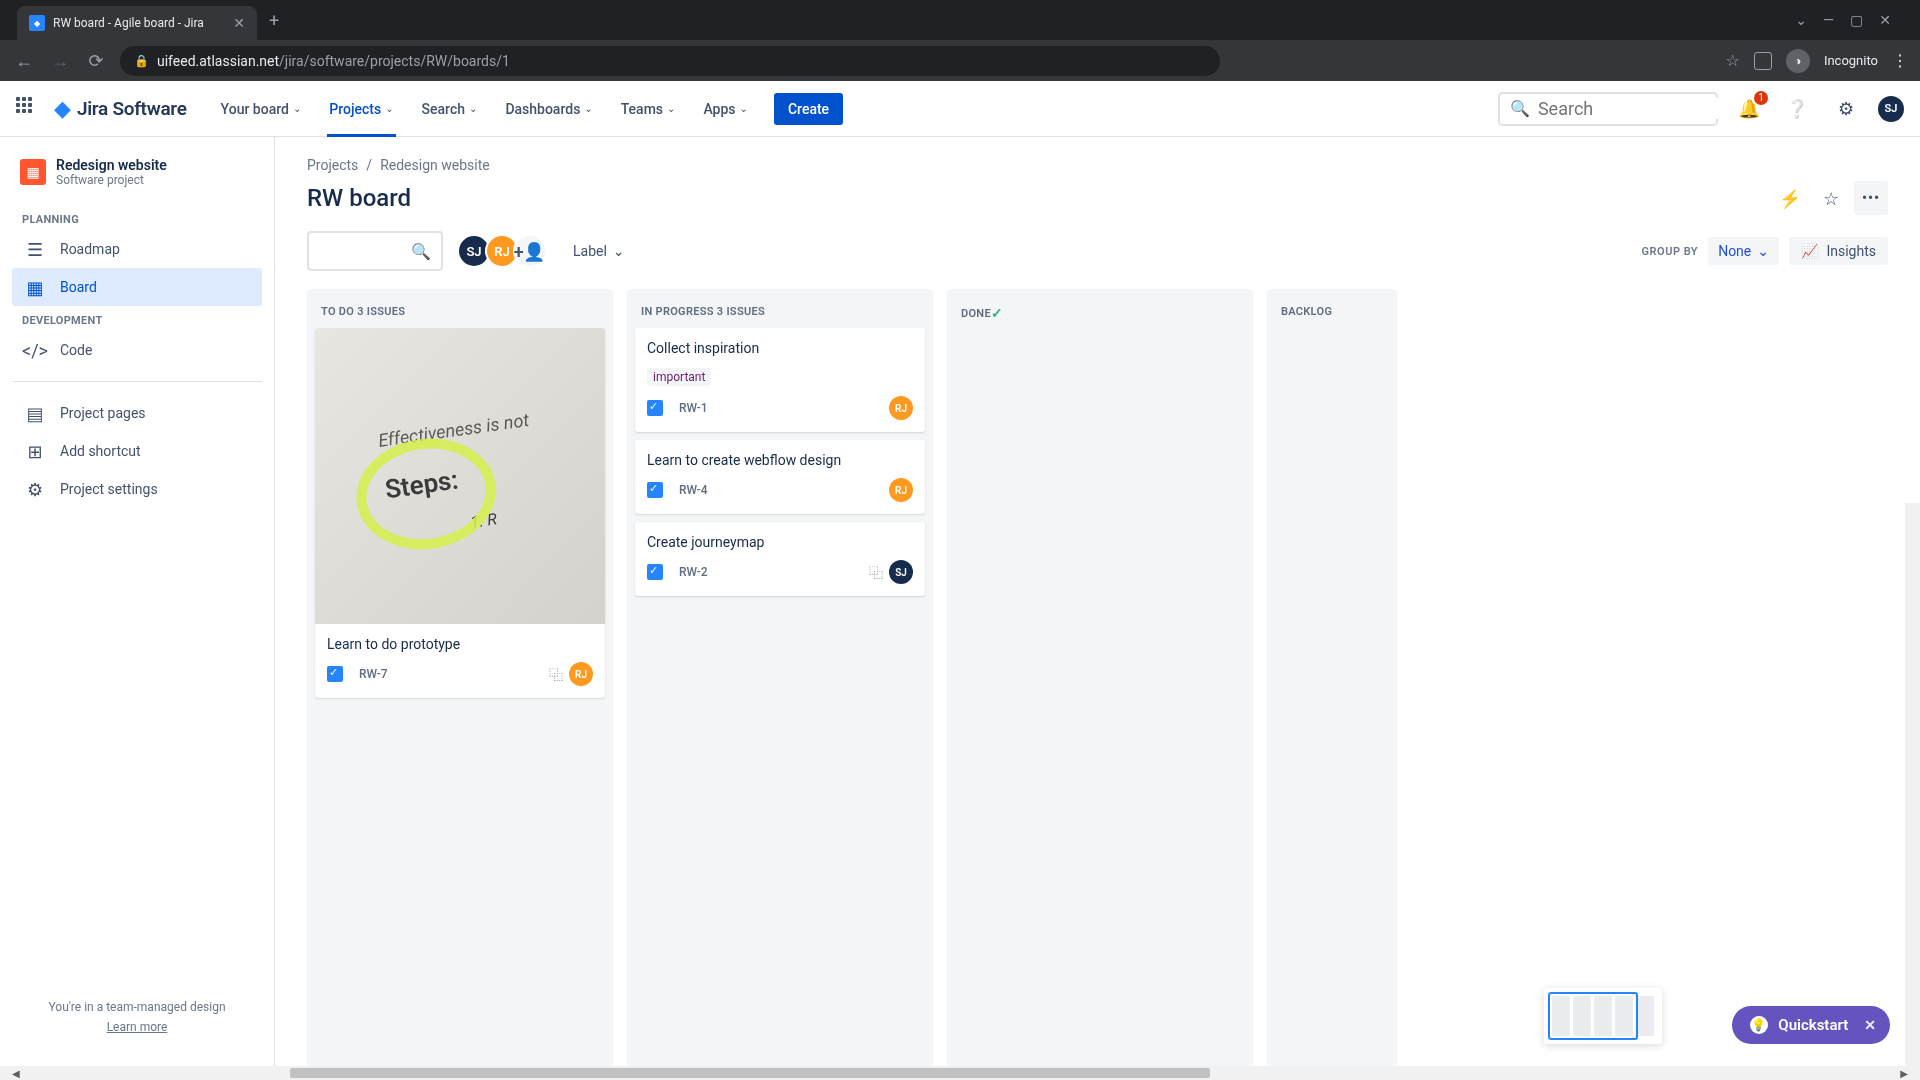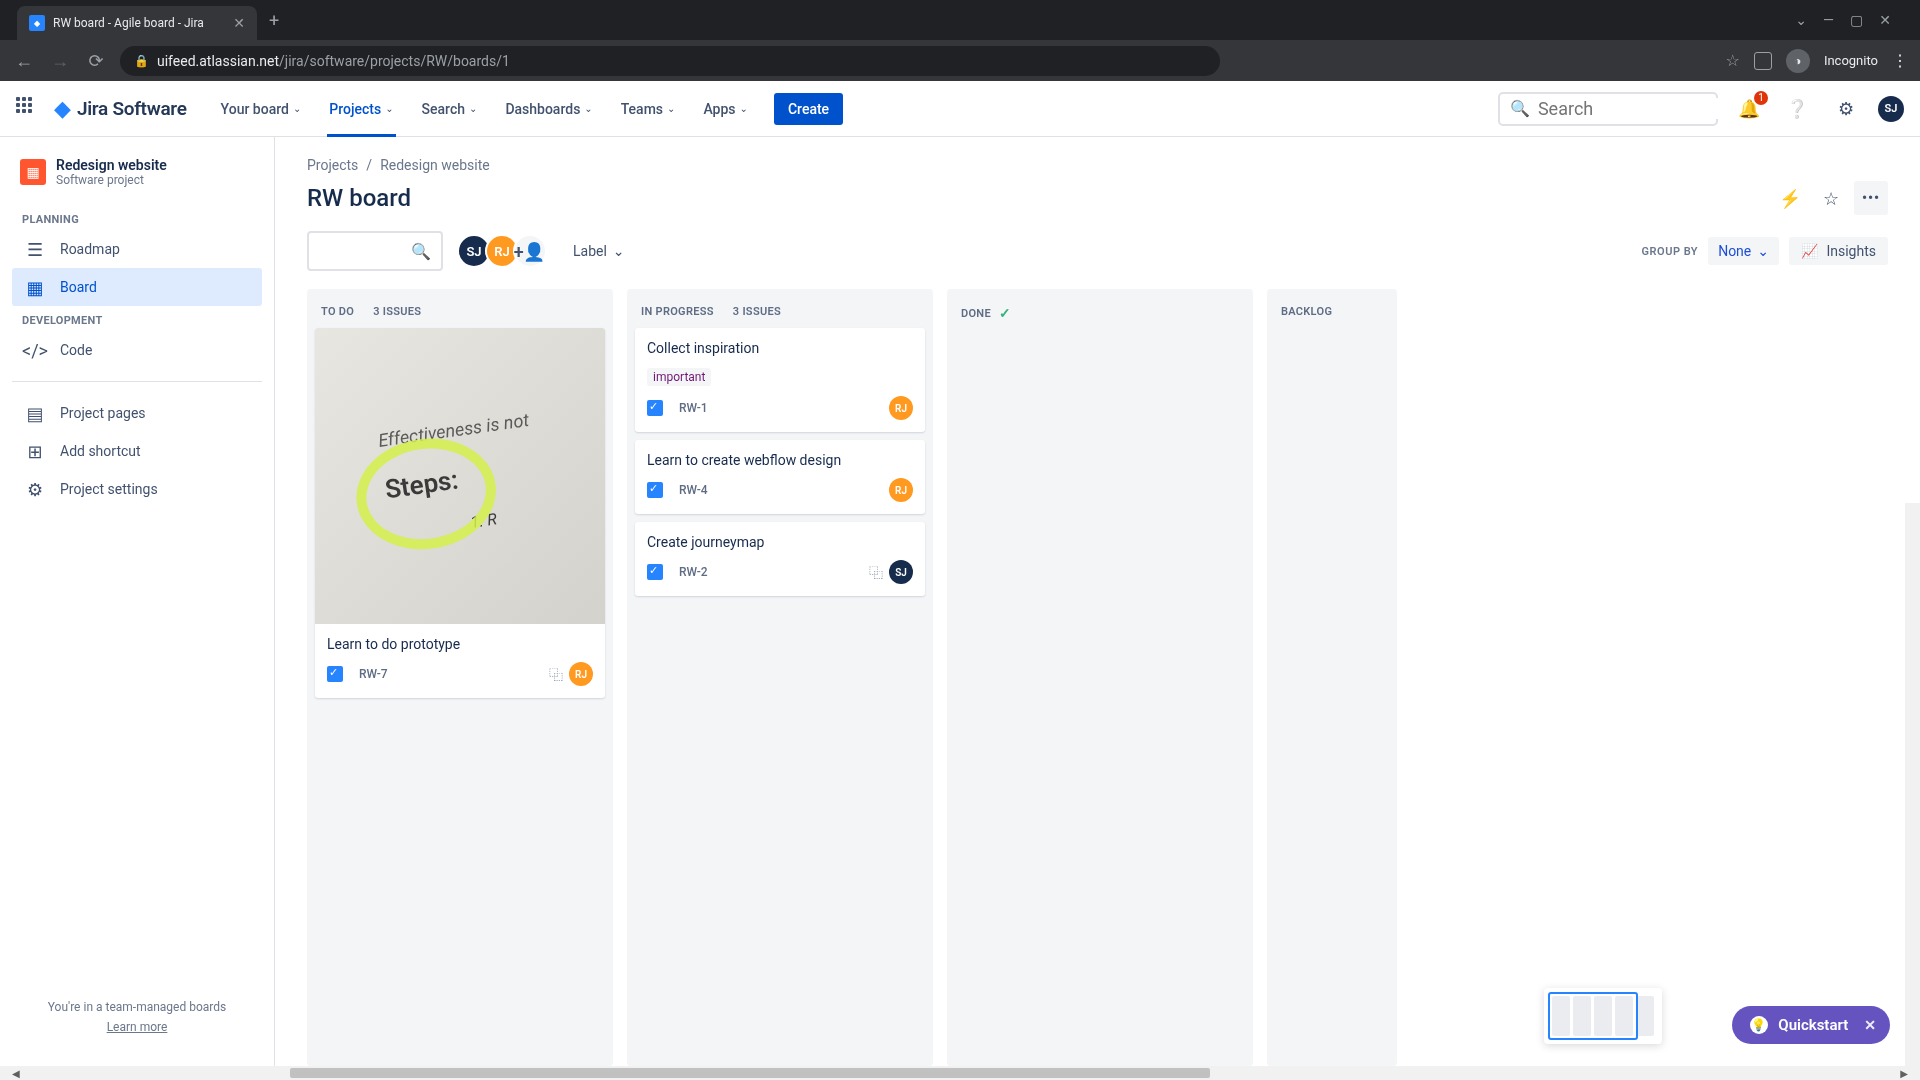--- a/index.html
+++ b/index.html
@@ -88,21 +88,21 @@
 .toolbar-right { margin-left: auto; display: flex; align-items: center; gap: 10px; }
 .group-by-label { font-size: 11px; font-weight: 600; color: #6b778c; letter-spacing: 0.5px; }
 .group-by-btn { background: #f4f5f7; border-radius: 3px; padding: 6px 10px; display: flex; align-items: center; gap: 6px; font-size: 14px; color: #1d4ed8; cursor: pointer; }
 .insights-btn { background: #f4f5f7; border-radius: 3px; padding: 6px 12px; display: flex; align-items: center; gap: 8px; font-size: 14px; color: #42526e; cursor: pointer; }
 
 
 .board-scroll { flex: 1; overflow-x: auto; overflow-y: hidden; }
 .board-columns { display: flex; gap: 14px; height: 100%; min-width: 1340px; }
 .column { background: #f4f5f7; border-radius: 4px; width: 306px; flex-shrink: 0; padding: 12px 6px; display: flex; flex-direction: column; }
 .column.narrow { width: 130px; }
-.col-header { font-size: 11px; font-weight: 600; color: #5e6c84; padding: 4px 8px 10px; letter-spacing: 0.3px; display: flex; align-items: center; gap: 8px; }
+.col-header { font-size: 11px; font-weight: 600; color: #5e6c84; padding: 4px 8px 10px; letter-spacing: 0.3px; display: flex; align-items: center; gap: 0; }
 .col-check { color: #36b37e; font-size: 14px; }
 .card { background: #fff; border-radius: 3px; box-shadow: 0 1px 2px rgba(9,30,66,0.15); margin: 0 2px 8px; overflow: hidden; cursor: pointer; }
 .card-image { height: 296px; background: linear-gradient(135deg, #e8e6e0 0%, #d4d2cc 100%); position: relative; display: flex; align-items: center; justify-content: center; }
 .card-image-inner { position: relative; transform: rotate(-8deg); font-family: serif; color: #3a3a3a; font-style: italic; }
 .card-image-inner .line1 { font-size: 18px; opacity: 0.8; }
 .card-image-inner .line2 { font-size: 26px; font-weight: 600; font-style: normal; margin-top: 24px; position: relative; }
 .card-image-inner .line3 { font-size: 16px; margin-top: 20px; margin-left: 80px; }
 .highlight-circle { position: absolute; width: 140px; height: 110px; border: 10px solid #d4f04a; border-radius: 50%; top: -30px; left: -30px; opacity: 0.85; }
 .card-body { padding: 12px; }
 .card-title { font-size: 14px; color: #172b4d; margin-bottom: 10px; }
@@ -261,21 +261,21 @@
       </div>
     <div class="side-item">
         <span class="side-icon">⊞</span>
         <span>Add shortcut</span>
       </div>
     <div class="side-item">
         <span class="side-icon">⚙</span>
         <span>Project settings</span>
       </div>
     <div class="sidebar-footer">
-      <div>You're in a team-managed boards</div>
+      <div>You're in a team-managed design</div>
       <a>Learn more</a>
     </div>
   </div>
 
   <div class="main">
     <div class="breadcrumb">
       <a>Projects</a>
       <span>/</span>
       <a>Redesign website</a>
     </div>

